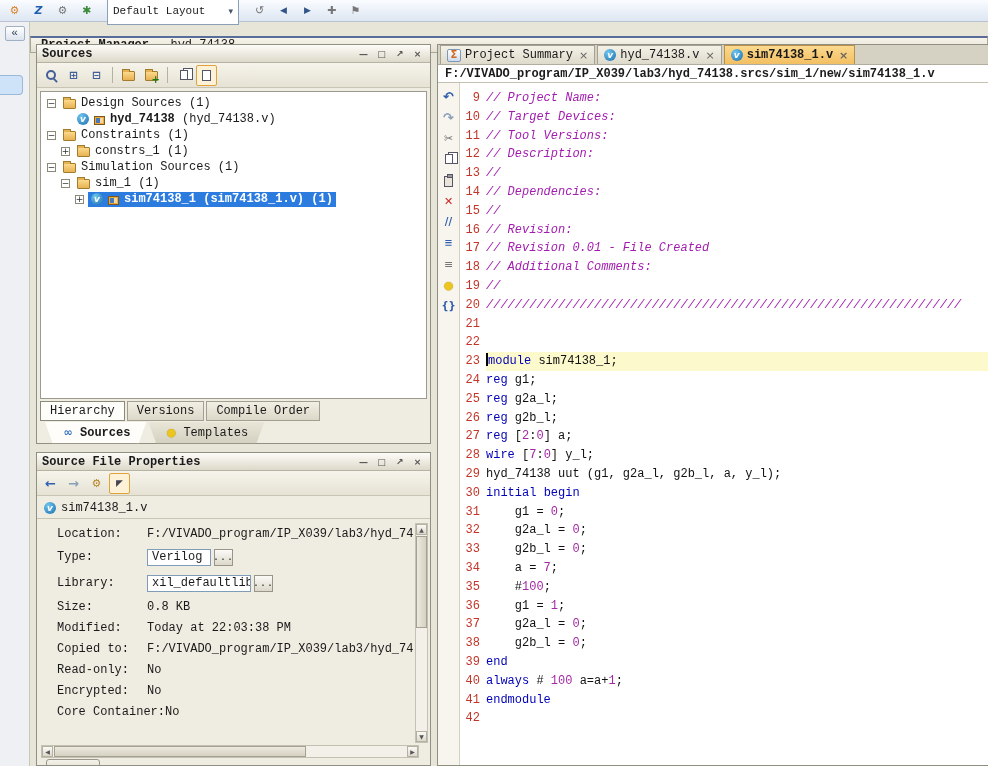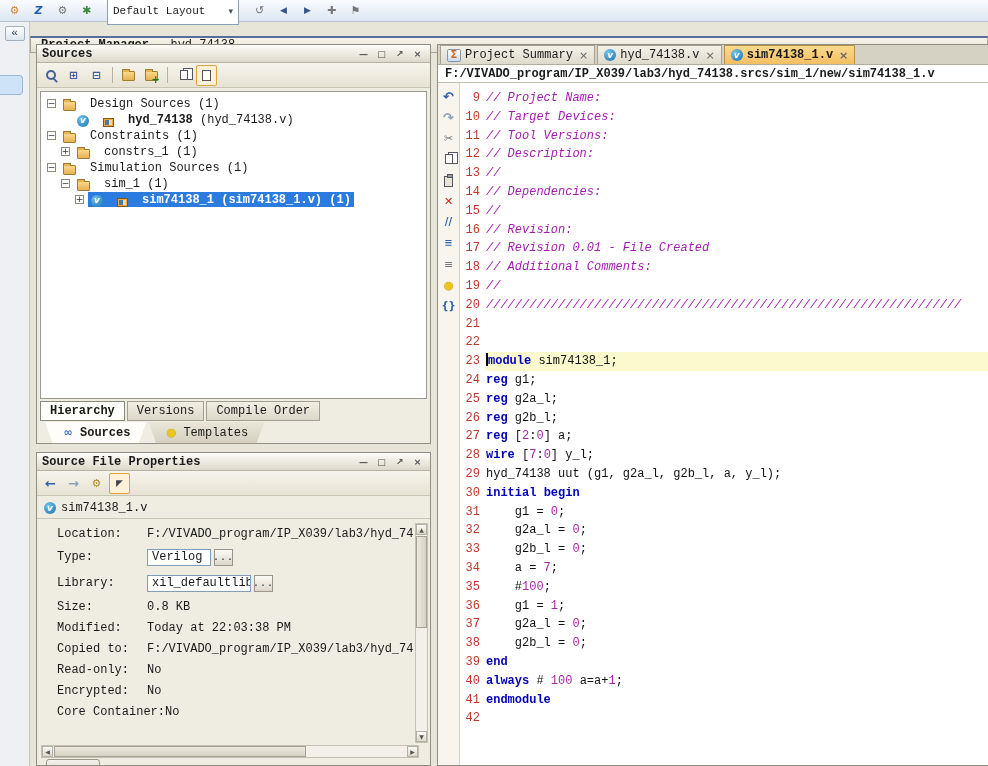--- a/index.html
+++ b/index.html
@@ -26,25 +26,25 @@
   .ptoolbar{height:25px;display:flex;align-items:center;padding:0 3px;gap:2px;border-bottom:1px solid #c9c5b5;background:linear-gradient(#f6f4eb,#e6e2d4)}
   .tbtn{width:21px;height:21px;border:1px solid transparent;border-radius:2px;display:inline-flex;align-items:center;justify-content:center;position:relative;z-index:0}
   .tbtn.active{border-color:#e0a33c;background:#fdf2d8}
   .tsep{width:1px;height:16px;background:#b5b1a2;margin:0 3px}
   
   #sources-panel{left:36px;top:44px;width:395px;height:400px}
   #src-tree{position:absolute;left:3px;right:3px;top:46px;height:308px;background:#fff;border:1px solid #9a9b8e;overflow:hidden;padding-top:3px}
   .trow{height:16px;display:flex;align-items:center;white-space:pre}
   .exp{width:9px;height:9px;border:1px solid #8a8a7a;background:#fff;display:inline-flex;align-items:center;justify-content:center;font-size:9px;line-height:1;margin-right:4px;color:#333;flex:none;font-family:"DejaVu Sans",sans-serif}
   .exp.none{border:none;background:transparent}
-  .tbody{display:inline-flex;align-items:flex-end;gap:14px;padding:0 3px;height:15px}
+  .tbody{display:inline-flex;align-items:center;gap:5px;padding:0 3px;height:15px}
   .tbody.sel{background:#2c7cdf;color:#fff;font-weight:bold}
   #src-view-tabs{position:absolute;left:3px;top:356px;height:20px;display:flex}
   .vtab{height:20px;padding:0 9px;border:1px solid #a39f90;background:linear-gradient(#f1eee3,#dcd8c8);display:flex;align-items:center;margin-right:2px}
-  .vtab.active{background:#fdfdfa;font-weight:bold;border-color:#8a8a7c}
+  .vtab.active{background:#fdfdfa;font-weight:normal;border-color:#8a8a7c}
   #src-panel-tabs{position:absolute;left:8px;top:377px;height:22px;display:flex;gap:2px}
   .ptab{height:22px;padding:0 16px;display:inline-flex;align-items:center;gap:5px;background:linear-gradient(#e9e6d8,#d5d1c1);clip-path:polygon(0 0,100% 0,calc(100% - 8px) 100%,8px 100%);border-bottom:1px solid #9a968a}
   .ptab.active{background:#fefdf9;font-weight:bold}
   
   #props-panel{left:36px;top:452px;width:395px;height:314px;overflow:hidden}
   #prop-file{display:flex;align-items:center;gap:5px;padding:5px 7px 3px;border-bottom:1px solid #c9c5b5}
   #prop-rows{position:absolute;left:6px;top:70px;right:16px;height:222px;overflow:hidden}
   .prow{height:21px;display:flex;align-items:center;white-space:pre;overflow:hidden}
   .prow.has-ctl{height:26px}
   .plabel{min-width:104px;padding-left:14px}
@@ -65,21 +65,21 @@
   .etab-close{color:#666;font-size:11px;margin-left:2px;font-family:"DejaVu Sans",sans-serif}
   #ed-path{height:18px;background:#fff;border-bottom:1px solid #c5c1b2;display:flex;align-items:center;padding:0 7px;font-weight:bold;white-space:pre;flex:none}
   #ed-main{flex:1;display:flex;overflow:hidden}
   #ed-side{width:22px;background:#f7f5ed;border-right:1px solid #d5d1c3;display:flex;flex-direction:column;align-items:center;padding-top:4px;gap:3px}
   #ed-side .tbtn{width:19px;height:18px}
   #code{flex:1;background:#fff;overflow:hidden;padding-top:6px}
   .cline{display:flex;height:18.8px;line-height:18.8px;white-space:pre}
   .lnum{width:26px;text-align:right;padding-right:6px;color:#c23528;flex:none}
   .ctext{flex:1}
   .cline.current .ctext{background:#fcf9cd}
-  .tk-k{color:#0000b8;font-weight:bold}
+  .tk-k{color:#0000b8;font-weight:normal}
   .tk-c{color:#a21caf;font-style:italic}
   .tk-n{color:#a329a3}
   .tk-p{color:#111}
   .caret{display:inline-block;width:2px;height:13px;background:#000;vertical-align:-2px}
   
   .blueic{color:#44609a;font-weight:bold}
   .ic-blue{color:#2f5fae;font-weight:bold;font-size:10px}
   .ic-gray{color:#777}
   .ic-red{color:#cc2222;font-weight:bold}
   .ic-orange{color:#d9822b}

